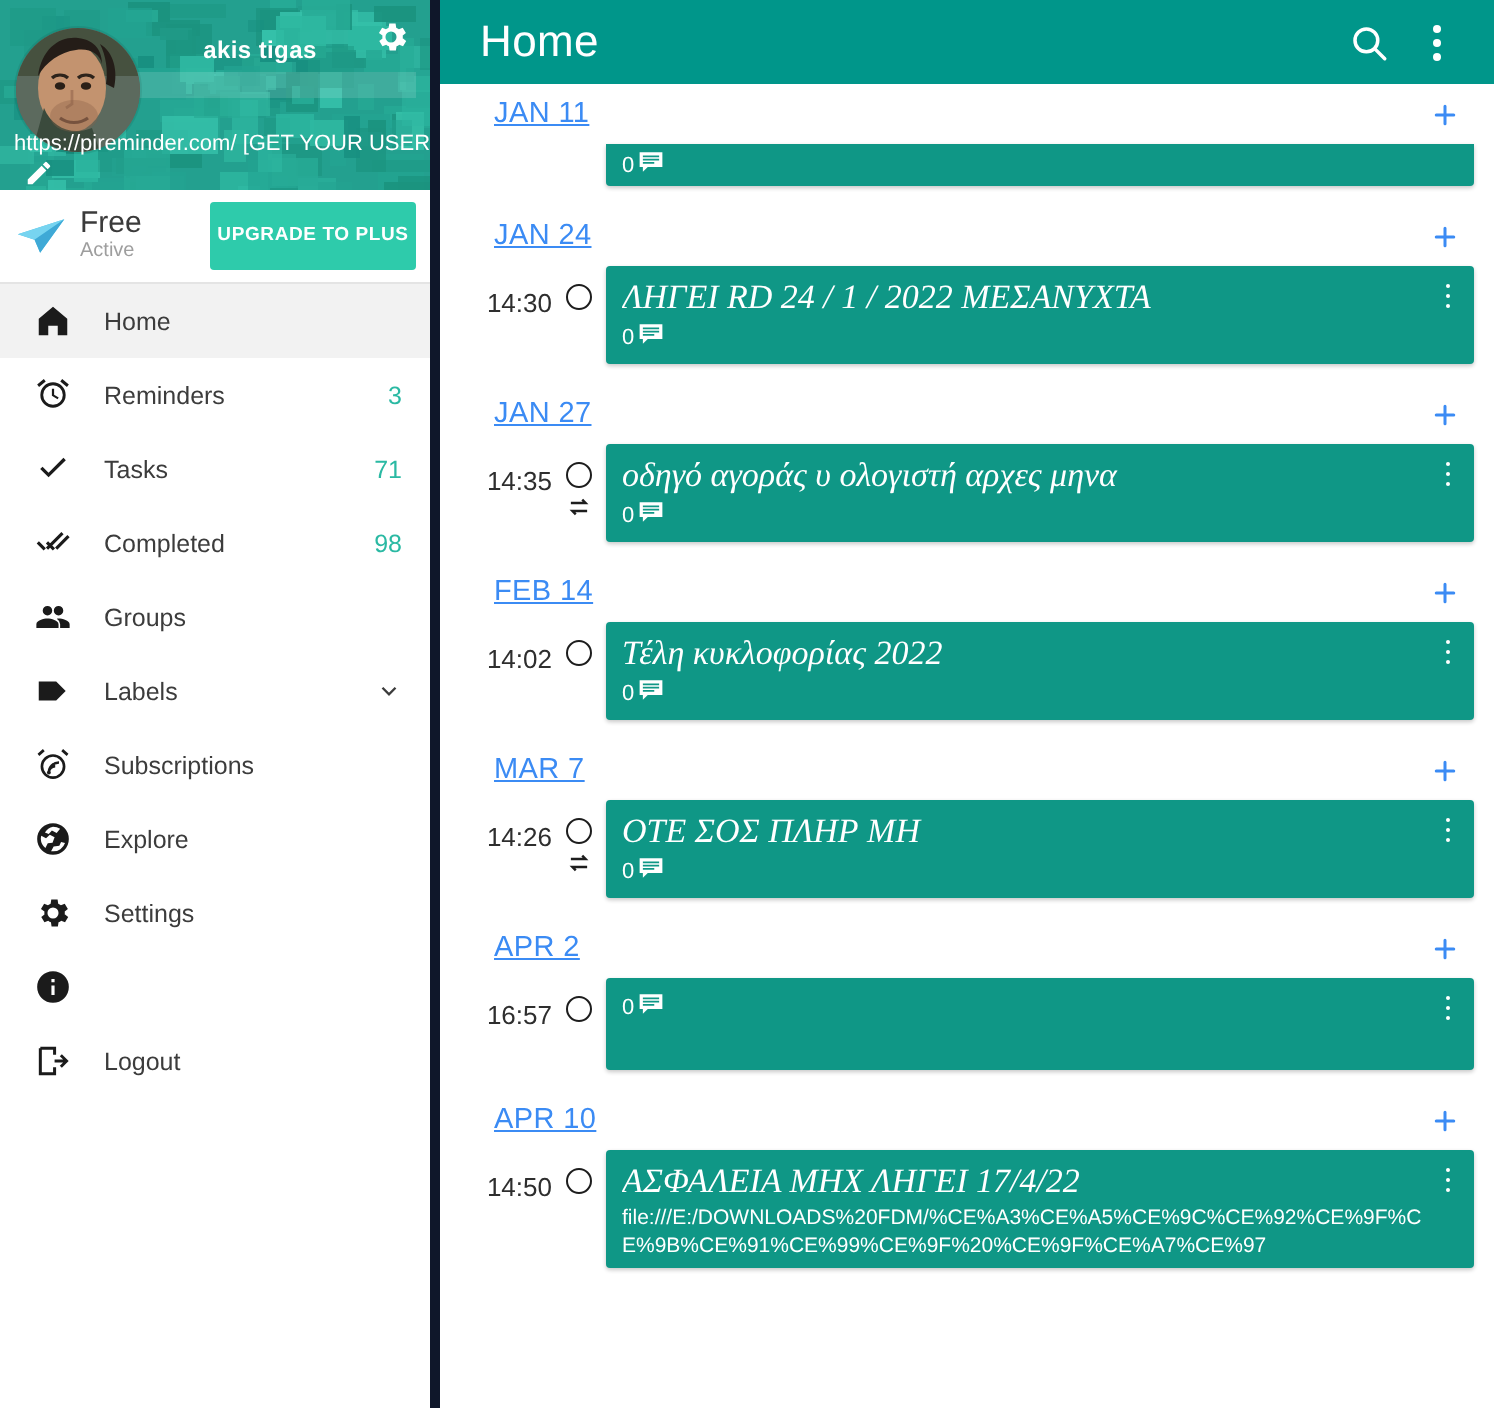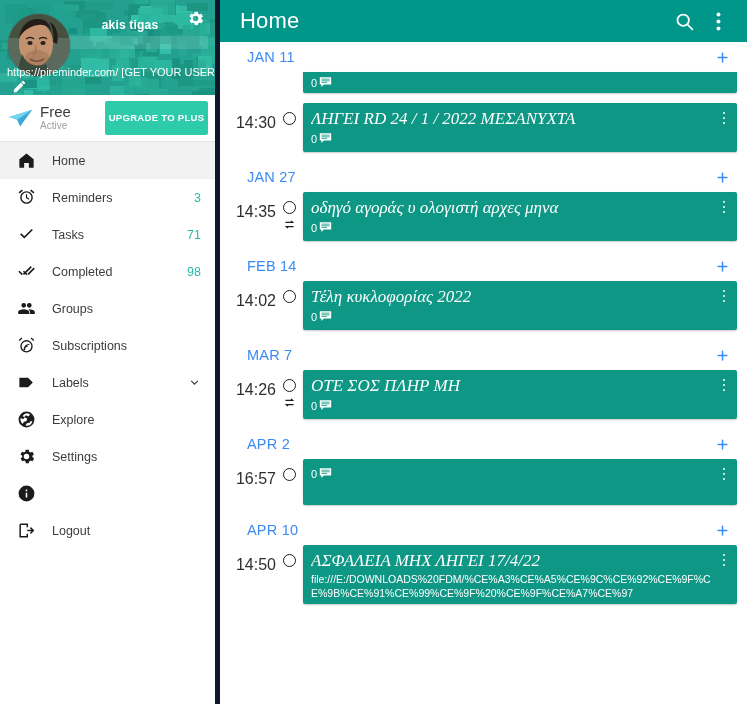--- a/index.html
+++ b/index.html
@@ -117,28 +117,28 @@
   .topbar-btn { width: 34px; height: 34px; display: flex; align-items: center; justify-content: center; cursor: pointer; }
 
   .list { flex: 1 1 auto; overflow: hidden; position: relative; }
 
   .date-group { padding: 0; }
   .date-head {
     display: flex; align-items: center;
     height: 30px;
     padding: 0 16px 0 27px;
   }
-  .date-label { flex: 1 1 auto; color: #3b8bf4; font-size: 14.5px; letter-spacing: .2px; }
+  .date-label { flex: 1 1 auto; color: #3b8bf4; font-size: 14.5px; letter-spacing: .2px; text-decoration: underline; }
   .add-btn { width: 18px; height: 18px; display: flex; align-items: center; justify-content: center; cursor: pointer; }
 
   .task-row { display: flex; align-items: flex-start; padding: 0 10px 10px 0; }
   .task-time {
     width: 56px; flex: 0 0 56px;
     text-align: right;
-    font-size: 16px; color: #2e2e2e;
+    font-size: 13px; color: #2e2e2e;
     padding-top: 11px;
   }
   .task-marks {
     width: 27px; flex: 0 0 27px;
     padding-top: 9px;
     display: flex; flex-direction: column; align-items: center; gap: 2px;
   }
   .circle-btn {
     width: 13px; height: 13px; border-radius: 50%;
     border: 1.6px solid #1d1d1d; background: transparent;
@@ -446,42 +446,42 @@
           <span class="nav-ico">
             <svg width="19" height="19" viewBox="0 0 24 24" fill="#1b1b1b">
               <path d="M8.5 11a3 3 0 1 0-3-3 3 3 0 0 0 3 3zm7 0a3 3 0 1 0-3-3 3 3 0 0 0 3 3zm-7 2c-2.3 0-7 1.2-7 3.5V19h14v-2.5c0-2.3-4.7-3.5-7-3.5zm7 0c-.3 0-.7 0-1.1.1a4.7 4.7 0 0 1 2.1 3.4V19h6v-2.5c0-2.3-4.7-3.5-7-3.5z"></path>
             </svg>
           </span>
           <span class="nav-label">Groups</span>
         </div>
         <div class="nav-item">
           <span class="nav-ico">
             <svg width="19" height="19" viewBox="0 0 24 24" fill="#1b1b1b">
+              <path d="M3 6h11l6 6-6 6H3z"></path>
+            </svg>
+          </span>
+          <span class="nav-label">Labels</span>
+          <span class="nav-chevron">
+            <svg width="13" height="13" viewBox="0 0 24 24" fill="none" stroke="#3c3c3c" stroke-width="2.2">
+              <path d="M6 9l6 6 6-6"></path>
+            </svg>
+          </span>
+        </div>
+        <div class="nav-item">
+          <span class="nav-ico">
+            <svg width="19" height="19" viewBox="0 0 24 24" fill="#1b1b1b">
               <g fill="none" stroke="#1b1b1b" stroke-width="1.7">
                 <circle cx="12" cy="13" r="7"></circle>
                 <path d="M6.2 2.6 2.8 5.6M17.8 2.6l3.4 3"></path>
               </g>
               <path d="M9.4 16.8a4 4 0 0 1 4-4m-4.1 4a6.4 6.4 0 0 1 6.5-6.4" fill="none" stroke="#1b1b1b" stroke-width="1.5"></path>
               <circle cx="9.4" cy="16.8" r="1.2" fill="#1b1b1b"></circle>
             </svg>
           </span>
           <span class="nav-label">Subscriptions</span>
-        </div>
-        <div class="nav-item">
-          <span class="nav-ico">
-            <svg width="19" height="19" viewBox="0 0 24 24" fill="#1b1b1b">
-              <path d="M3 6h11l6 6-6 6H3z"></path>
-            </svg>
-          </span>
-          <span class="nav-label">Labels</span>
-          <span class="nav-chevron">
-            <svg width="13" height="13" viewBox="0 0 24 24" fill="none" stroke="#3c3c3c" stroke-width="2.2">
-              <path d="M6 9l6 6 6-6"></path>
-            </svg>
-          </span>
         </div>
         <div class="nav-item">
           <span class="nav-ico">
             <svg width="19" height="19" viewBox="0 0 24 24" fill="#1b1b1b">
               <path d="M12 2a10 10 0 1 0 10 10A10 10 0 0 0 12 2zm0 2.2a7.8 7.8 0 0 1 4.5 1.4l-2.2 2.6-3-1.5-2 2.2-2.4-1A7.8 7.8 0 0 1 12 4.2zM4.3 12a7.7 7.7 0 0 1 .3-2l3 1.6 2.4-2.3 3 1.6-1.3 3.4-3 .4-1.5 3A7.8 7.8 0 0 1 4.3 12zm7.7 7.8a7.9 7.9 0 0 1-1.2-.1l1.6-3 3.6-.5 1.1-2.3 2.5.6a7.8 7.8 0 0 1-7.6 5.3z"></path>
             </svg>
           </span>
           <span class="nav-label">Explore</span>
         </div>
         <div class="nav-item">
@@ -552,20 +552,28 @@
                     <path d="M1 1h14v9H6l-3 3v-3H1z"></path>
                     <g stroke="#0f9786" stroke-width="1">
                       <path d="M3 3.5h10M3 5.5h10M3 7.5h7"></path>
                     </g>
                   </svg></span>
               </div>
             </div>
           </div>
         </div>
         <div class="date-group">
+          <div class="date-head">
+            <span class="date-label">JAN 24</span>
+            <span class="add-btn">
+              <svg width="15" height="15" viewBox="0 0 24 24" fill="none" stroke="#3b8bf4" stroke-width="2.4" stroke-linecap="round">
+                <path d="M12 5v14M5 12h14"></path>
+              </svg>
+            </span>
+          </div>
           <div class="task-row">
             <div class="task-time">14:30</div>
             <div class="task-marks">
               <span class="circle-btn"></span>
             </div>
             <div class="card">
               <div class="card-title">ΛΗΓΕΙ RD  24 / 1 / 2022 ΜΕΣΑΝΥΧΤΑ</div>
               <div class="card-foot">
                 <span class="card-foot-count">0</span>
                 <span><svg width="13" height="12" viewBox="0 0 16 14" fill="#ffffff">

